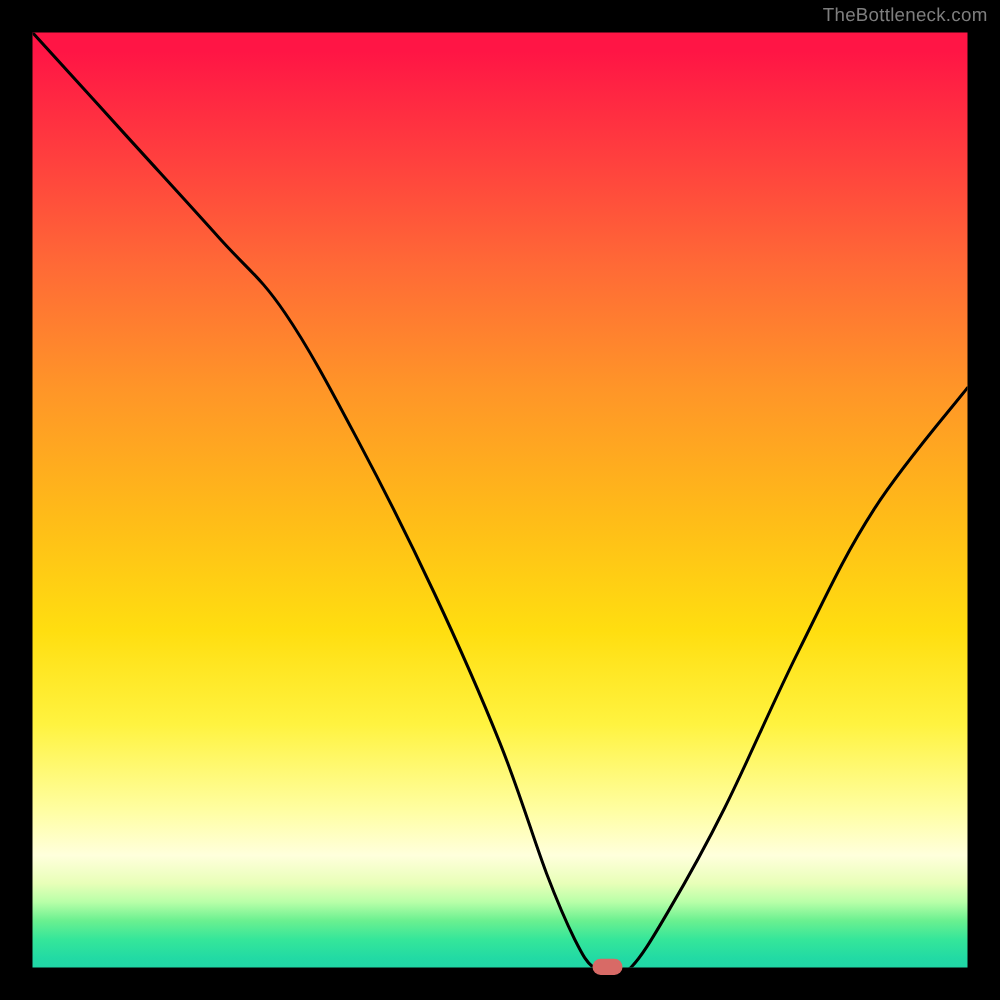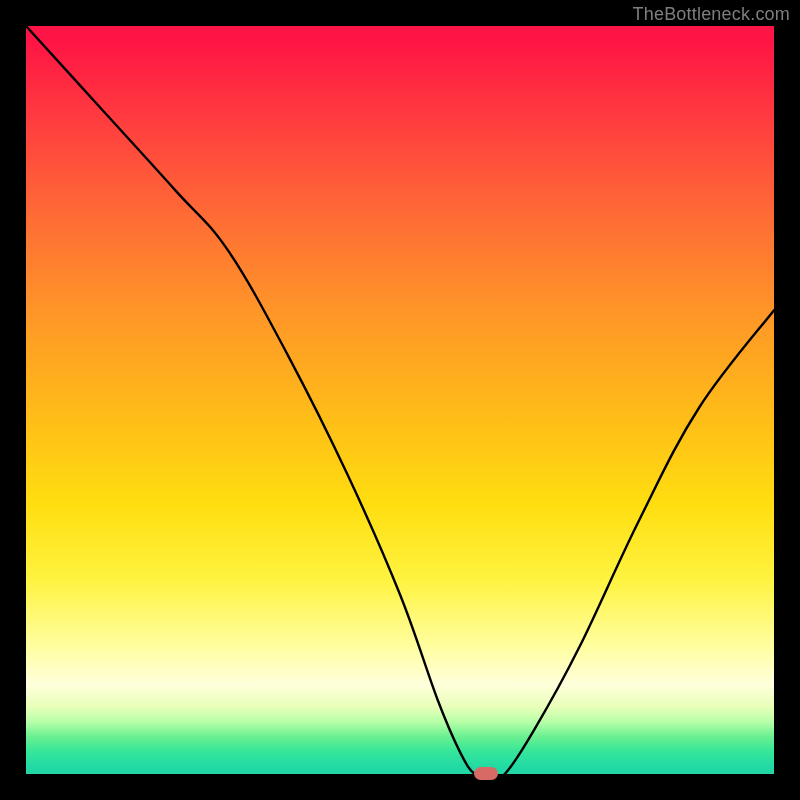--- a/index.html
+++ b/index.html
@@ -53,21 +53,21 @@
     position: absolute;
     background: #d86a66;
     border-radius: 50% / 50%;
   }
   .watermark {
     position: absolute;
     right: 10px;
     top: 4px;
     color: #7e7e7e;
     font-family: Arial, Helvetica, sans-serif;
-    font-size: 18px;
+    font-size: 15px;
     letter-spacing: 0.2px;
   }
 </style>
 </head>
 <body>
 
 <div class="stage">
 
   <div class="plot">
 

